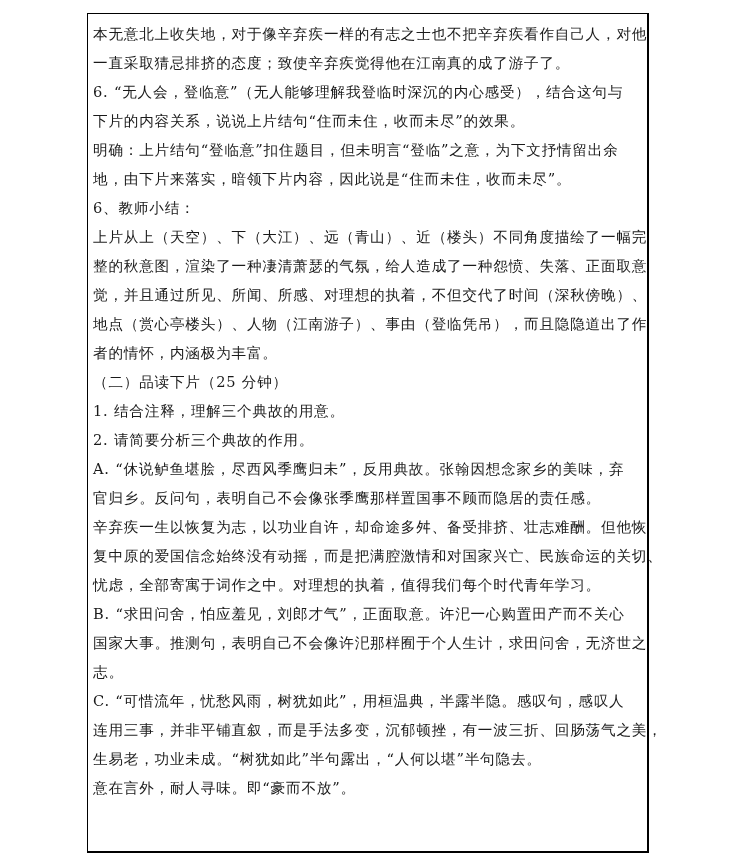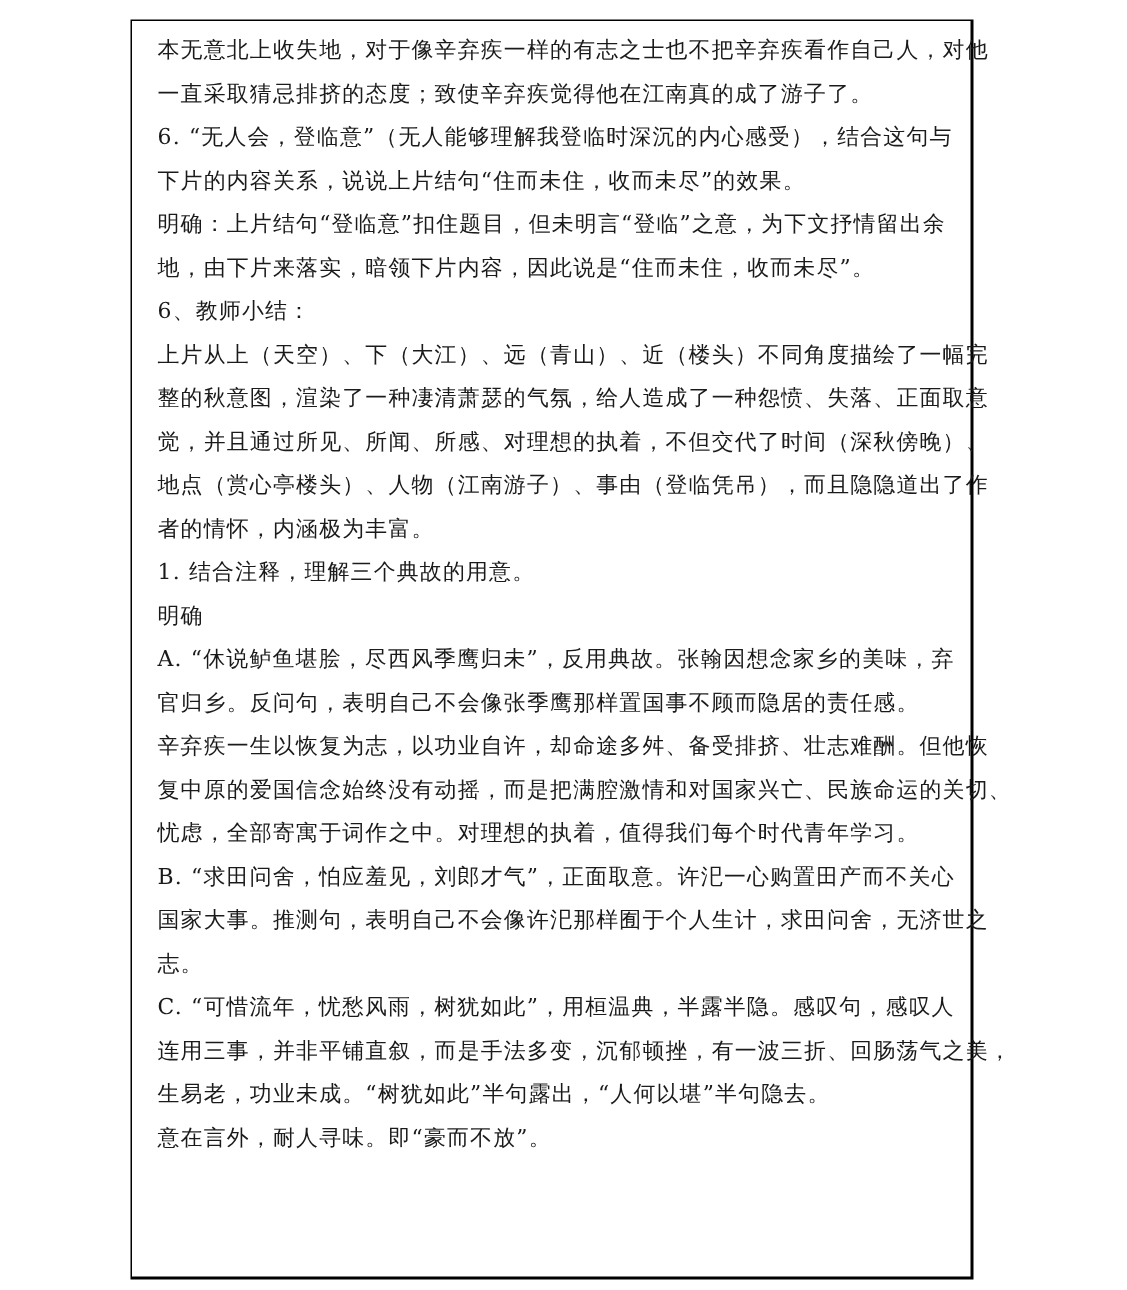--- a/index.html
+++ b/index.html
@@ -18,42 +18,42 @@
     left: 5px; top: 5px; right: 4px;
     font-family: "DejaVu Serif", "Liberation Serif", serif;
     font-size: 14.6px;
     color: #1a1a1a;
   }
   .line {
     height: 29px;
     line-height: 29px;
     white-space: nowrap;
     letter-spacing: 0.8px;
-    margin-left: 12px;
   }
 </style>
 </head>
 <body>
 
 <div class="frame">
   <div class="content">
     <div class="line">本无意北上收失地，对于像辛弃疾一样的有志之士也不把辛弃疾看作自己人，对他</div>
     <div class="line">一直采取猜忌排挤的态度；致使辛弃疾觉得他在江南真的成了游子了。</div>
     <div class="line">6. “无人会，登临意”（无人能够理解我登临时深沉的内心感受），结合这句与</div>
     <div class="line">下片的内容关系，说说上片结句“住而未住，收而未尽”的效果。</div>
     <div class="line">明确：上片结句“登临意”扣住题目，但未明言“登临”之意，为下文抒情留出余</div>
     <div class="line">地，由下片来落实，暗领下片内容，因此说是“住而未住，收而未尽”。</div>
     <div class="line">6、教师小结：</div>
     <div class="line">上片从上（天空）、下（大江）、远（青山）、近（楼头）不同角度描绘了一幅完</div>
     <div class="line">整的秋意图，渲染了一种凄清萧瑟的气氛，给人造成了一种怨愤、失落、正面取意</div>
     <div class="line">觉，并且通过所见、所闻、所感、对理想的执着，不但交代了时间（深秋傍晚）、</div>
     <div class="line">地点（赏心亭楼头）、人物（江南游子）、事由（登临凭吊），而且隐隐道出了作</div>
     <div class="line">者的情怀，内涵极为丰富。</div>
+    <div class="line">（二）品读下片（25 分钟）</div>
     <div class="line">1. 结合注释，理解三个典故的用意。</div>
-    <div class="line">明确</div>
+    <div class="line">2. 请简要分析三个典故的作用。</div>
     <div class="line">A. “休说鲈鱼堪脍，尽西风季鹰归未”，反用典故。张翰因想念家乡的美味，弃</div>
     <div class="line">官归乡。反问句，表明自己不会像张季鹰那样置国事不顾而隐居的责任感。</div>
     <div class="line">辛弃疾一生以恢复为志，以功业自许，却命途多舛、备受排挤、壮志难酬。但他恢</div>
     <div class="line">复中原的爱国信念始终没有动摇，而是把满腔激情和对国家兴亡、民族命运的关切、</div>
     <div class="line">忧虑，全部寄寓于词作之中。对理想的执着，值得我们每个时代青年学习。</div>
     <div class="line">B. “求田问舍，怕应羞见，刘郎才气”，正面取意。许汜一心购置田产而不关心</div>
     <div class="line">国家大事。推测句，表明自己不会像许汜那样囿于个人生计，求田问舍，无济世之</div>
     <div class="line">志。</div>
     <div class="line">C. “可惜流年，忧愁风雨，树犹如此”，用桓温典，半露半隐。感叹句，感叹人</div>
     <div class="line">连用三事，并非平铺直叙，而是手法多变，沉郁顿挫，有一波三折、回肠荡气之美，</div>

